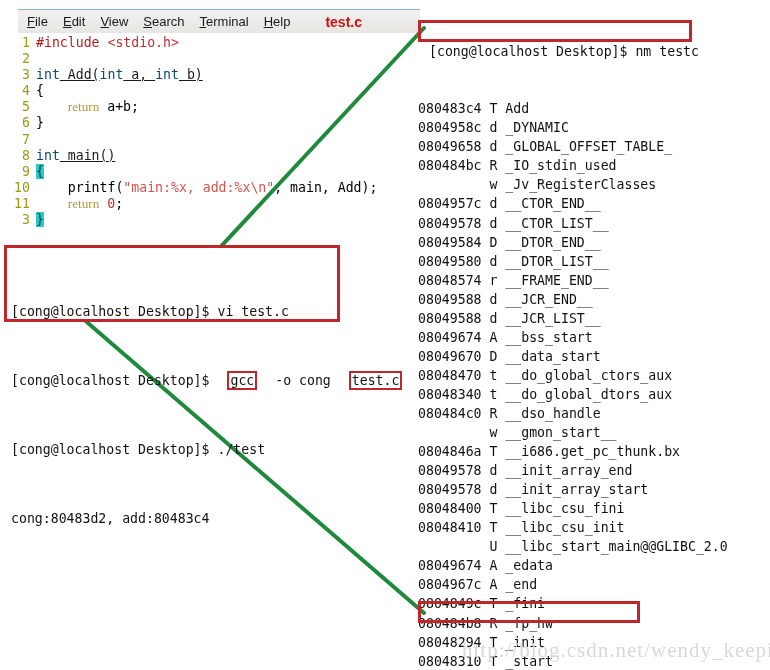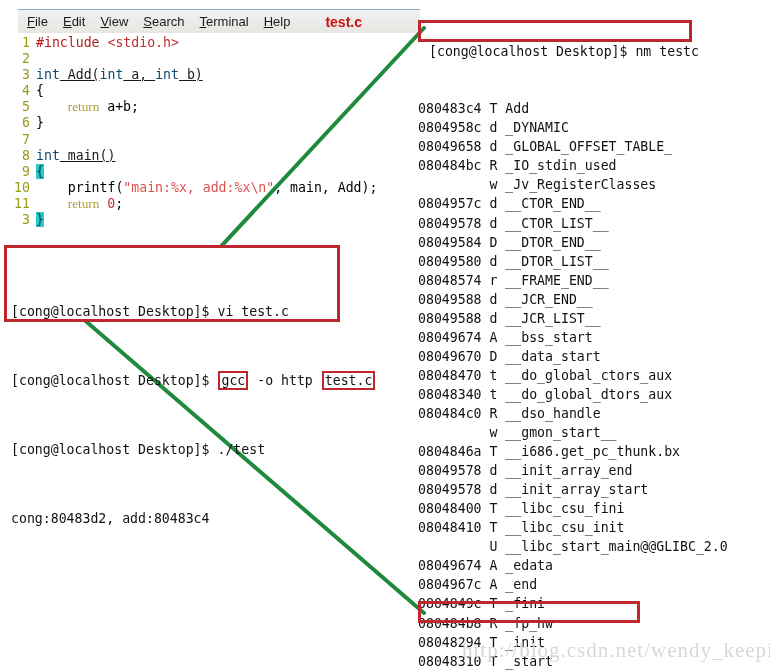--- a/index.html
+++ b/index.html
@@ -121,21 +121,21 @@
     font-family: "DejaVu Sans Mono", "Liberation Mono", monospace;
     font-size: 13.2px;
     line-height: 17.3px;
     color: #111111;
     white-space: pre;
   }
   .term-line { height: 17.3px; white-space: pre; }
   .hl-box {
     border: 2px solid #c0272d;
     padding: 0 1px;
-    margin: 0 1px;
+    margin: 0 10px;
     box-sizing: border-box;
   }
 
   
   #nm-pane {
     position: absolute;
     left: 418px; top: 4px;
     width: 352px;
     font-family: "DejaVu Sans Mono", "Liberation Mono", monospace;
     font-size: 13.2px;
@@ -264,21 +264,21 @@
       </div>
 
     </div>
   </div>
 
   <div id="terminal-box">
     <div id="terminal-lines">
 
       <div class="term-line"><span>[cong@localhost Desktop]$</span><span> </span><span>vi test.c</span></div>
 
-      <div class="term-line"><span>[cong@localhost Desktop]$</span><span> </span><span class="hl-box">gcc</span><span> -o http </span><span class="hl-box">test.c</span></div>
+      <div class="term-line"><span>[cong@localhost Desktop]$</span><span> </span><span class="hl-box">gcc</span><span> -o cong </span><span class="hl-box">test.c</span></div>
 
       <div class="term-line"><span>[cong@localhost Desktop]$</span><span> </span><span>./test</span></div>
 
       <div class="term-line">cong:80483d2, add:80483c4</div>
 
     </div>
   </div>
 
   <div id="nm-pane">
     <div class="nm-line nm-prompt">[cong@localhost Desktop]$ nm testc</div>

